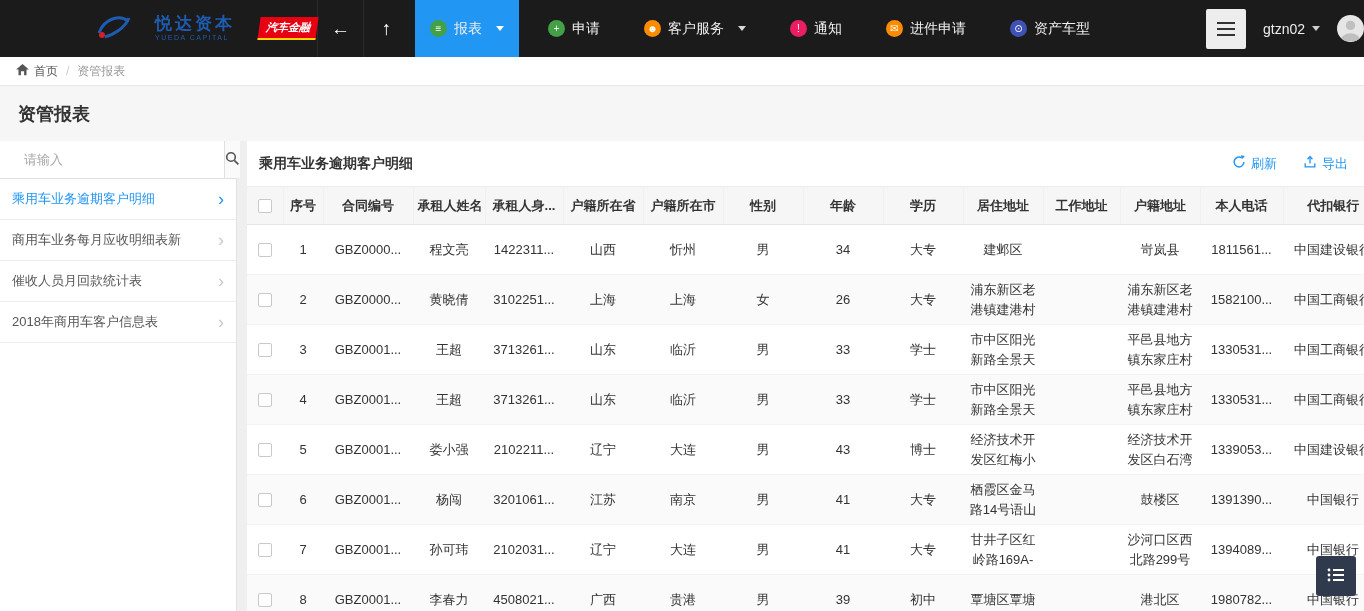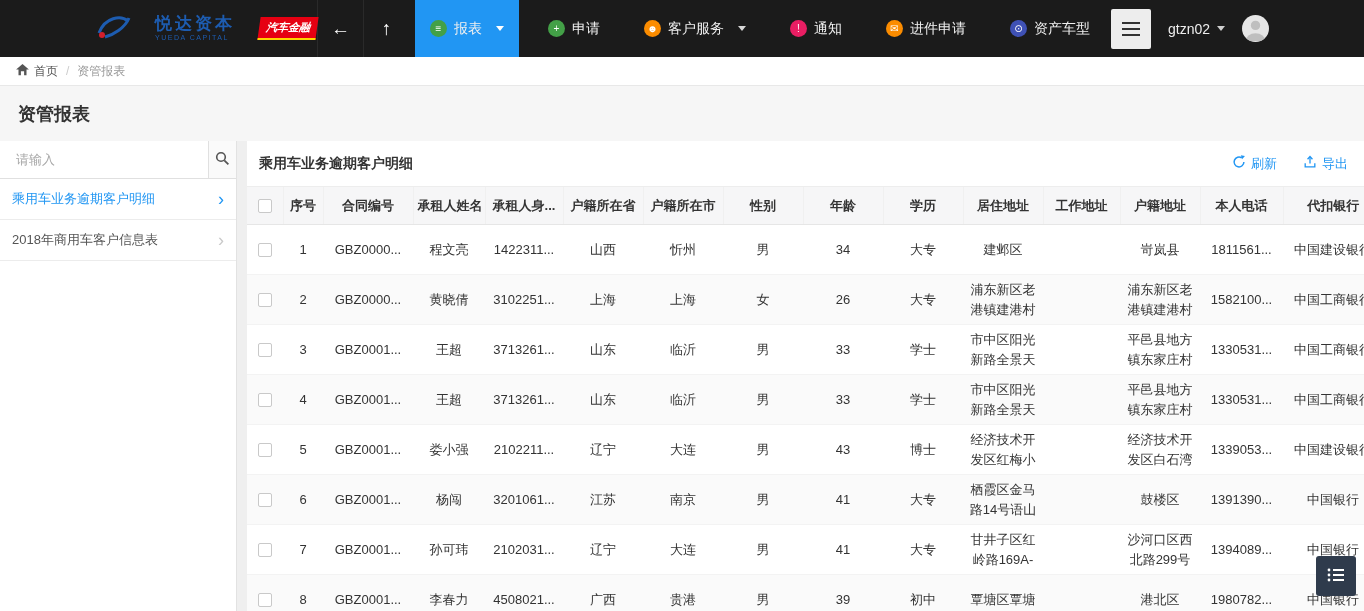--- a/index.html
+++ b/index.html
@@ -23,42 +23,42 @@
   .nav-items { display: flex; align-items: stretch; gap: 14px; margin-left: 6px; }
   .nav-item { display: flex; align-items: center; gap: 7px; padding: 0 15px; color: #f0f0f0;
     font-size: 14px; cursor: pointer; }
   .nav-item.active { background: #2196f3; }
   .nav-icon { width: 17px; height: 17px; border-radius: 50%; display: flex; align-items: center;
     justify-content: center; color: #fff; font-size: 10px; line-height: 1; flex-shrink: 0; }
   .caret { display: none; width: 0; height: 0; border-left: 4px solid transparent;
     border-right: 4px solid transparent; border-top: 5px solid #d7d7d7; margin-left: 7px; }
   .caret.shown { display: block; }
   .nav-item.active .caret { border-top-color: #fff; }
-  .nav-right { margin-left: auto; display: flex; align-items: center; gap: 17px; padding-right: 95px; }
+  .nav-right { margin-left: auto; display: flex; align-items: center; gap: 17px; }
   .menu-btn { width: 40px; height: 40px; background: #ededed; border: none; border-radius: 2px;
     display: flex; flex-direction: column; align-items: center; justify-content: center; gap: 4px; cursor: pointer; }
   .menu-btn i { width: 18px; height: 2px; background: #333; }
   .user { color: #ededed; font-size: 14px; display: flex; align-items: center; gap: 7px; cursor: pointer; }
   .user-caret { width: 0; height: 0; border-left: 4px solid transparent; border-right: 4px solid transparent;
     border-top: 5px solid #cfcfcf; }
   .avatar { width: 27px; height: 27px; border-radius: 50%; background: #e6e6e6; overflow: hidden; cursor: pointer; }
   
   .breadcrumb { height: 29px; background: #fff; border-bottom: 1px solid #e8e8e8; display: flex;
     align-items: center; gap: 8px; padding: 0 16px; font-size: 12px; }
   .crumb-home { color: #555; display: flex; align-items: center; gap: 5px; cursor: pointer; }
   .crumb-sep { color: #ccc; }
   .crumb-current { color: #999; }
   
   .title-band { height: 55px; background: #f6f6f6; display: flex; align-items: center; padding: 0 18px; }
   .title-band h1 { font-size: 18px; font-weight: bold; color: #333; }
   
   .content { display: flex; height: 470px; background: #efefef; }
   .sidebar { width: 237px; flex-shrink: 0; background: #fff; border-right: 1px solid #e2e2e2; }
   .search-row { display: flex; height: 38px; border-bottom: 1px solid #e0e0e0; background: #fff; }
-  .search-input { flex: 1; border: none; outline: none; padding: 0 16px; font-size: 13px; color: #333; }
+  .search-input { flex: 1; border: none; outline: none; padding: 0 24px; font-size: 13px; color: #333; }
   .search-input::placeholder { color: #a8a8a8; }
   .search-btn { width: 42px; border: none; border-left: 1px solid #e0e0e0; background: #fafafa;
     display: flex; align-items: center; justify-content: center; cursor: pointer; }
   .side-item { height: 41px; display: flex; align-items: center; justify-content: space-between;
     padding: 0 12px; border-bottom: 1px solid #ececec; font-size: 13px; color: #555; cursor: pointer; background: #fff; }
   .side-chevron { color: #c9c9c9; font-size: 18px; line-height: 1; }
   .side-chevron::after { content: "›"; }
   .side-item.active { color: #2196f3; }
   .side-item.active .side-chevron { color: #2196f3; }
   
@@ -207,21 +207,29 @@
     </div>
 
       <div class="side-item active">
         <span class="side-label">乘用车业务逾期客户明细</span>
         <span class="side-chevron"></span>
       </div>
 
 
 
 
-
+      <div class="side-item">
+        <span class="side-label">商用车业务每月应收明细表新</span>
+        <span class="side-chevron"></span>
+      </div>
+
+      <div class="side-item">
+        <span class="side-label">催收人员月回款统计表</span>
+        <span class="side-chevron"></span>
+      </div>
 
       <div class="side-item">
         <span class="side-label">2018年商用车客户信息表</span>
         <span class="side-chevron"></span>
       </div>
 
   </aside>
 
   <main class="main">
     <div class="main-header">

